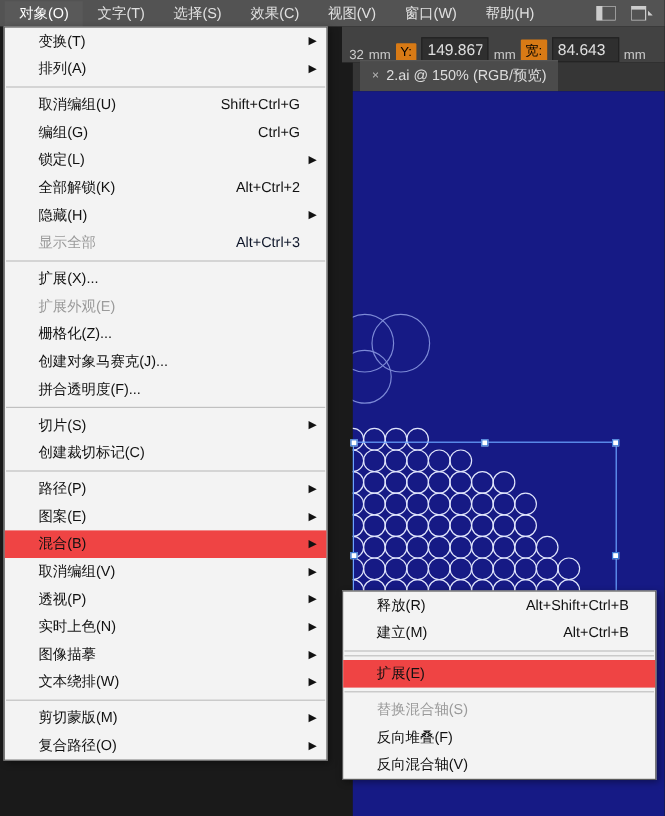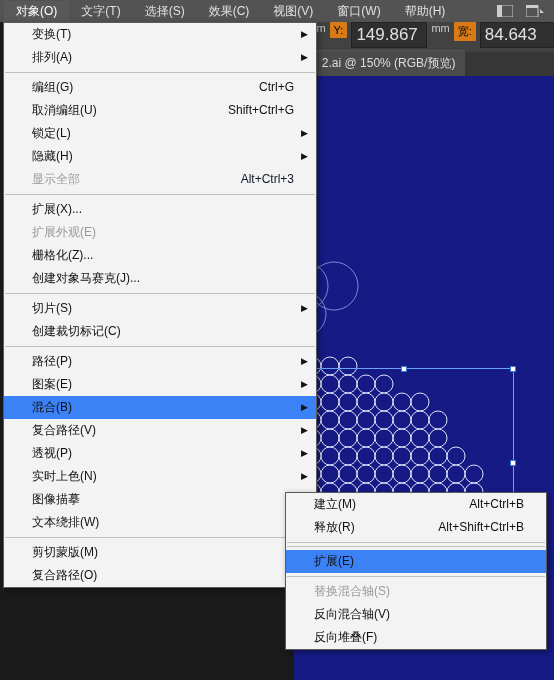--- a/index.html
+++ b/index.html
@@ -2,31 +2,31 @@
 <html><head>
 <meta charset="utf-8">
 <style>
 *{margin:0;padding:0;box-sizing:border-box;font-family:"Microsoft YaHei",sans-serif;font-size:12px;-webkit-font-smoothing:antialiased}
 body{background:#1a1a1a;width:554px;height:680px;overflow:hidden;position:relative}
 .menubar{display:flex;align-items:center;height:22px;background:#535353;padding:0 4px;gap:0}
 .menubar-item{color:#e0e0e0;padding:2px 12px;cursor:default}
 .menubar-item.active{background:#595959;color:#fff}
 .menubar-spacer{flex:1}
 .menubar-icon{width:22px;height:18px;margin:0 4px;display:flex;align-items:center;justify-content:center;color:#ccc}
-.control-bar{height:30px;background:#424242;display:flex;align-items:flex-start;padding:0 6px;gap:4px;position:absolute;top:22px;left:0;right:0}
+.control-bar{height:30px;background:#424242;display:flex;align-items:flex-end;padding:0 6px;gap:4px;position:absolute;top:22px;left:0;right:0}
 .control-bar .badge{background:#d87a15;color:#000;padding:2px 4px;font-size:11px;border-radius:1px}
-.control-bar input{background:#2f2f2f;border:1px solid #222;color:#e0e0e0;width:76px;padding:2px 4px;font-size:17px}
+.control-bar input{background:#2f2f2f;border:1px solid #222;color:#e0e0e0;width:56px;padding:2px 4px;font-size:13px}
 .tabbar{position:absolute;top:52px;right:0;height:24px;background:#363636;display:flex;align-items:flex-end;padding-left:6px;width:260px}
 .tab{background:#4b4b4b;color:#ddd;padding:4px 10px;font-size:11px;display:flex;align-items:center;gap:6px;border-top:1px solid #555}
 .tab .close-x{color:#bbb;font-size:10px}
 .canvas{position:absolute;top:76px;right:0;width:260px;height:604px;background:#161a85}
-.dropdown{position:absolute;top:22px;left:3px;width:314px;background:#f3f3f3;border:1px solid #5a5a5a;box-shadow:2px 2px 6px rgba(0,0,0,.4);z-index:10}
+.dropdown{position:absolute;top:22px;left:3px;width:270px;background:#f3f3f3;border:1px solid #5a5a5a;box-shadow:2px 2px 6px rgba(0,0,0,.4);z-index:10}
 .menu-item{display:flex;align-items:center;justify-content:space-between;padding:3px 22px 3px 28px;color:#111;cursor:default;position:relative;line-height:17px}
 .menu-item.disabled{color:#9a9a9a}
-.menu-item.highlight{background:#3b82f6}
+.menu-item.highlight{background:#ef4444}
 .menu-item .shortcut{color:#111}
 .menu-item.disabled .shortcut{color:#0f172a}
 .menu-item .arrow{position:absolute;right:8px;font-size:9px;color:#111}
 .sep{height:1px;background:#c0c0c0;margin:3px 1px}
 .submenu{position:absolute;top:492px;left:285px;width:262px;background:#f3f3f3;border:1px solid #5a5a5a;box-shadow:2px 2px 6px rgba(0,0,0,.4);z-index:11}
 .selection-box{position:absolute;border:1px solid #6aa3ff;top:292px;left:0;width:220px;height:190px}
 .selection-handle{position:absolute;width:6px;height:6px;background:#fff;border:1px solid #3a78d6}
 .circles{position:absolute;top:180px;left:0;width:260px;height:320px}
 .sm-label{min-width:66px}
 </style>
@@ -212,30 +212,34 @@
     <div class="menu-item">
       <span>变换(T)</span>
       <span class="arrow">▶</span>
     </div>
     <div class="menu-item">
       <span>排列(A)</span>
       <span class="arrow">▶</span>
     </div>
     <div class="sep"></div>
     <div class="menu-item">
+      <span>取消编组(U)</span>
+      <span class="shortcut">Shift+Ctrl+G</span>
+    </div>
+    <div class="menu-item">
       <span>编组(G)</span>
       <span class="shortcut">Ctrl+G</span>
     </div>
     <div class="menu-item">
-      <span>取消编组(U)</span>
-      <span class="shortcut">Shift+Ctrl+G</span>
-    </div>
-    <div class="menu-item">
       <span>锁定(L)</span>
       <span class="arrow">▶</span>
+    </div>
+    <div class="menu-item">
+      <span>全部解锁(K)</span>
+      <span class="shortcut">Alt+Ctrl+2</span>
     </div>
     <div class="menu-item">
       <span>隐藏(H)</span>
       <span class="arrow">▶</span>
     </div>
     <div class="menu-item disabled">
       <span>显示全部</span>
       <span class="shortcut">Alt+Ctrl+3</span>
     </div>
     <div class="sep"></div>
@@ -244,20 +248,23 @@
     </div>
     <div class="menu-item disabled">
       <span>扩展外观(E)</span>
     </div>
     <div class="menu-item">
       <span>栅格化(Z)...</span>
     </div>
     <div class="menu-item">
       <span>创建对象马赛克(J)...</span>
     </div>
+    <div class="menu-item">
+      <span>拼合透明度(F)...</span>
+    </div>
     <div class="sep"></div>
     <div class="menu-item">
       <span>切片(S)</span>
       <span class="arrow">▶</span>
     </div>
     <div class="menu-item">
       <span>创建裁切标记(C)</span>
     </div>
     <div class="sep"></div>
     <div class="menu-item">
@@ -266,21 +273,21 @@
     </div>
     <div class="menu-item">
       <span>图案(E)</span>
       <span class="arrow">▶</span>
     </div>
     <div class="menu-item highlight">
       <span>混合(B)</span>
       <span class="arrow">▶</span>
     </div>
     <div class="menu-item">
-      <span>复合路径(V)</span>
+      <span>取消编组(V)</span>
       <span class="arrow">▶</span>
     </div>
     <div class="menu-item">
       <span>透视(P)</span>
       <span class="arrow">▶</span>
     </div>
     <div class="menu-item">
       <span>实时上色(N)</span>
       <span class="arrow">▶</span>
     </div>
@@ -297,36 +304,36 @@
       <span>剪切蒙版(M)</span>
       <span class="arrow">▶</span>
     </div>
     <div class="menu-item">
       <span>复合路径(O)</span>
       <span class="arrow">▶</span>
     </div>
   </div>
 
 <div class="submenu" id="sub-menu">
+    <div class="menu-item">
+      <span class="sm-label">释放(R)</span>
+      <span class="shortcut">Alt+Shift+Ctrl+B</span>
+    </div>
     <div class="menu-item">
       <span class="sm-label">建立(M)</span>
       <span class="shortcut">Alt+Ctrl+B</span>
     </div>
-    <div class="menu-item">
-      <span class="sm-label">释放(R)</span>
-      <span class="shortcut">Alt+Shift+Ctrl+B</span>
-    </div>
     <div class="sep"></div>
     <div class="sep"></div>
     <div class="menu-item highlight">
       <span class="sm-label">扩展(E)</span>
     </div>
     <div class="sep"></div>
     <div class="menu-item disabled">
       <span class="sm-label">替换混合轴(S)</span>
     </div>
     <div class="menu-item">
+      <span class="sm-label">反向堆叠(F)</span>
+    </div>
+    <div class="menu-item">
       <span class="sm-label">反向混合轴(V)</span>
     </div>
-    <div class="menu-item">
-      <span class="sm-label">反向堆叠(F)</span>
-    </div>
   </div>
 
 </body></html>

